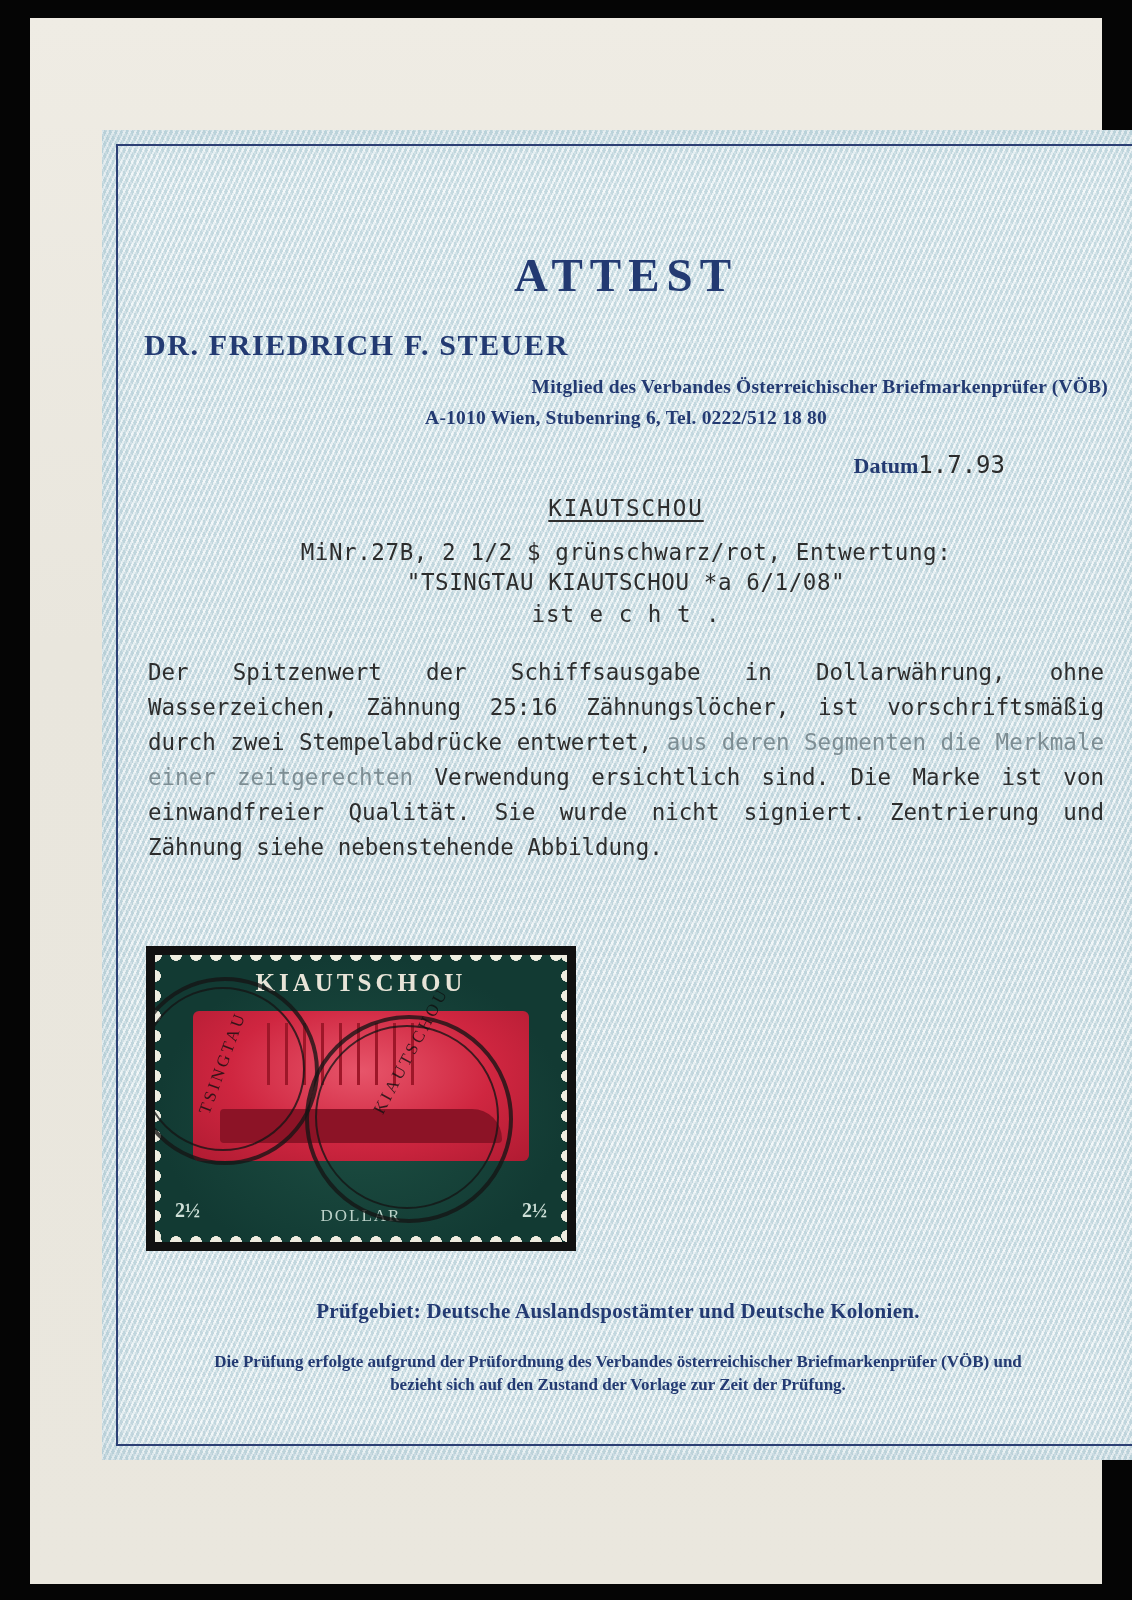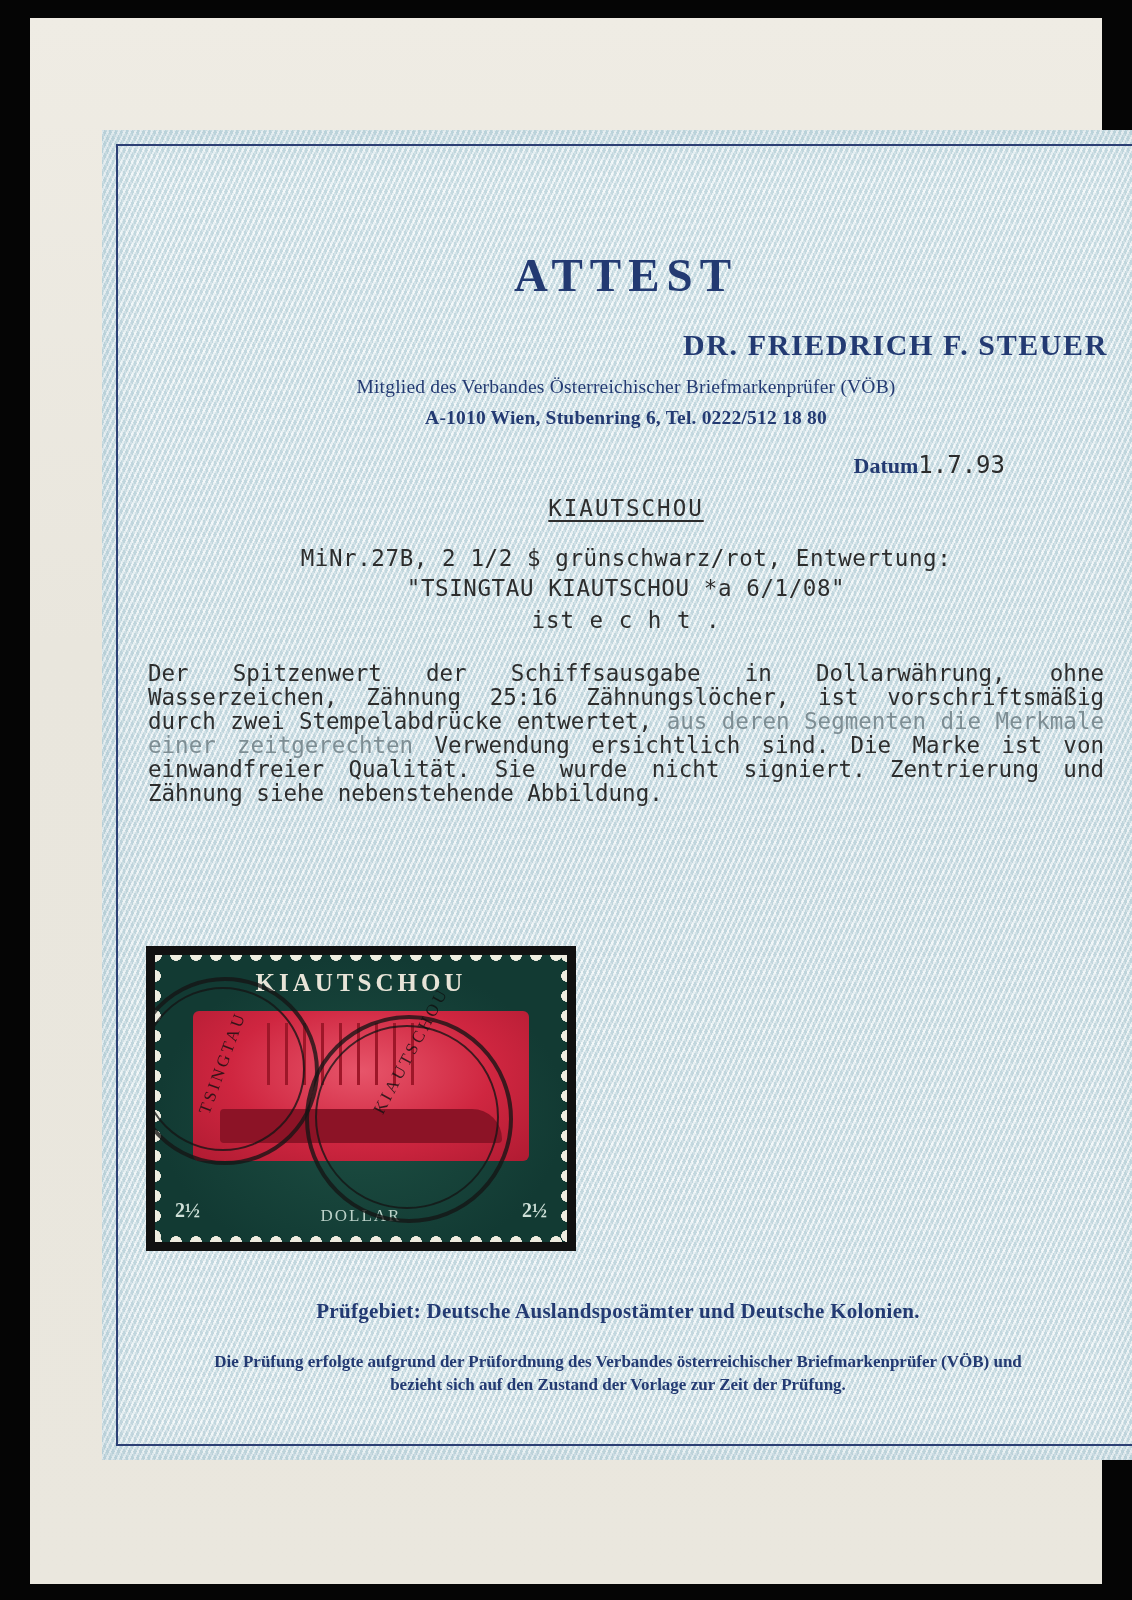--- a/index.html
+++ b/index.html
@@ -71,33 +71,33 @@
   .title {
     text-align: center;
     color: #233a72;
     font-family: "Liberation Serif", serif;
     font-weight: bold;
     font-size: 47px;
     letter-spacing: 7px;
     margin-top: 78px;
   }
   .name {
-    text-align: right;
+    text-align: left;
     color: #233a72;
     font-family: "Liberation Serif", serif;
     font-weight: bold;
     font-size: 30px;
     letter-spacing: 1.6px;
     margin-top: 26px;
   }
   .member {
-    text-align: center;
-    color: #233a72;
-    font-family: "Liberation Serif", serif;
-    font-weight: normal;
+    text-align: right;
+    color: #233a72;
+    font-family: "Liberation Serif", serif;
+    font-weight: bold;
     font-size: 19.5px;
     margin-top: 14px;
     letter-spacing: 0.2px;
   }
   .address {
     text-align: center;
     color: #233a72;
     font-family: "Liberation Serif", serif;
     font-weight: bold;
     font-size: 19.5px;
@@ -131,29 +131,29 @@
     letter-spacing: 0.6px;
   }
 
   .lead { margin-top: 24px; }
   .country {
     margin-top: 16px;
     text-decoration: underline;
     text-underline-offset: 4px;
     letter-spacing: 2px;
   }
-  .minr { margin-top: 24px; text-align: center; }
+  .minr { margin-top: 18px; text-align: center; }
   .cancel { margin-top: 4px; }
   .genuine { margin-top: 6px; letter-spacing: 1px; }
 
   .para {
     margin-top: 28px;
     font-family: "DejaVu Sans Mono", monospace;
     font-size: 22.5px;
-    line-height: 24px;
+    line-height: 35px;
     color: #2d2d2d;
     text-align: justify;
     padding: 0 4px;
   }
   .para .faded {
     color: #7d8d93;
   }
 
   
   .specimen-row {

